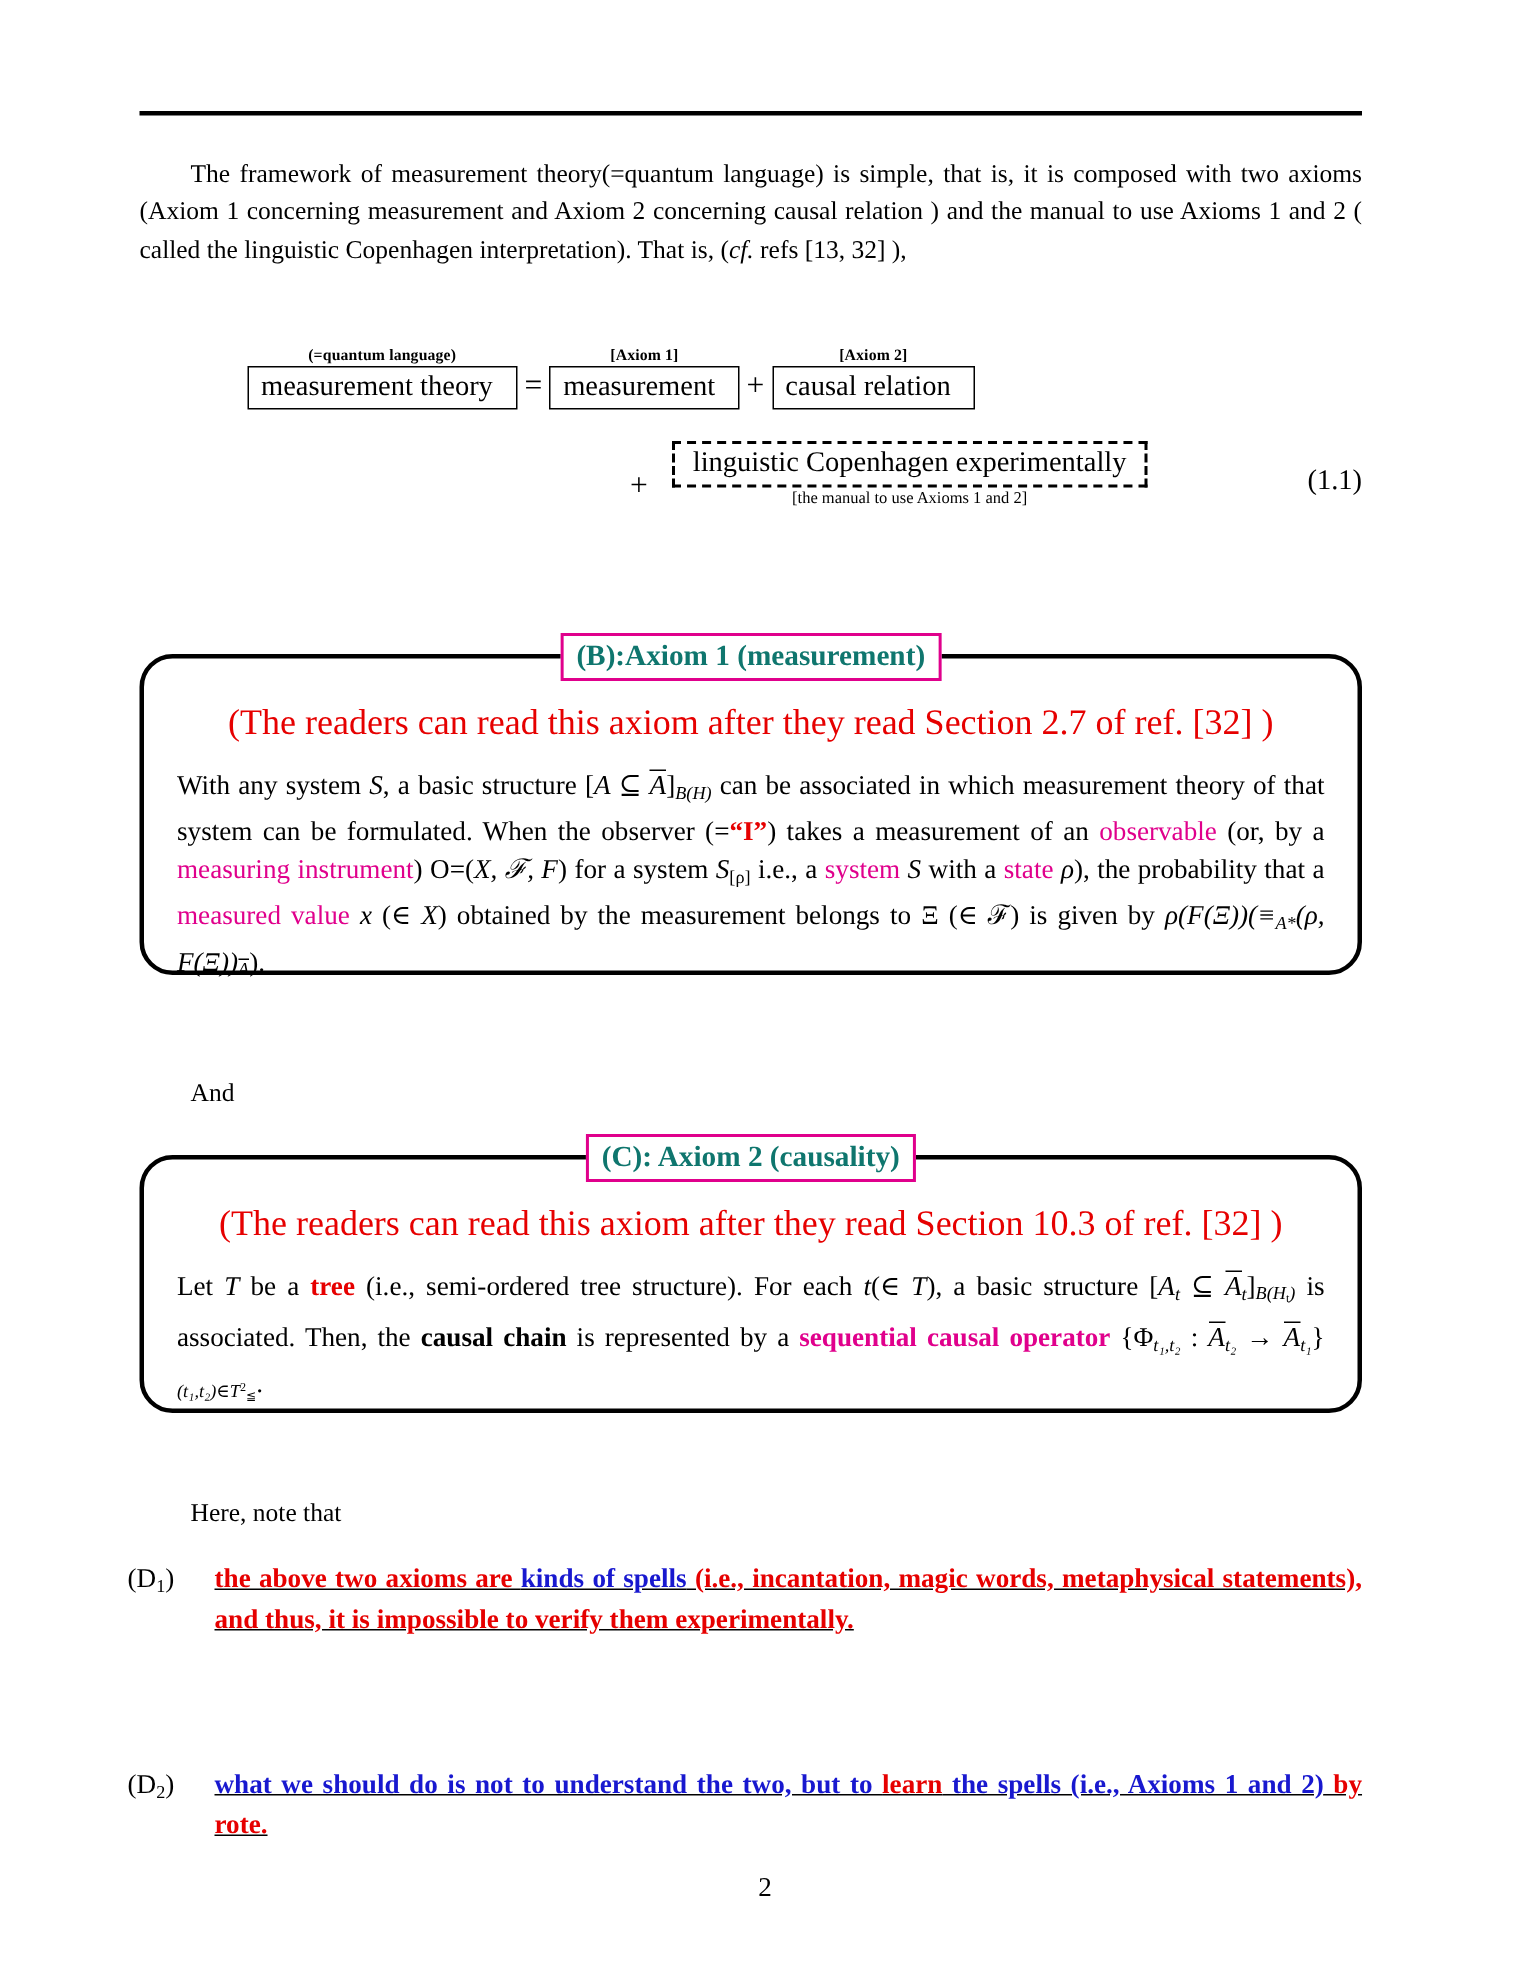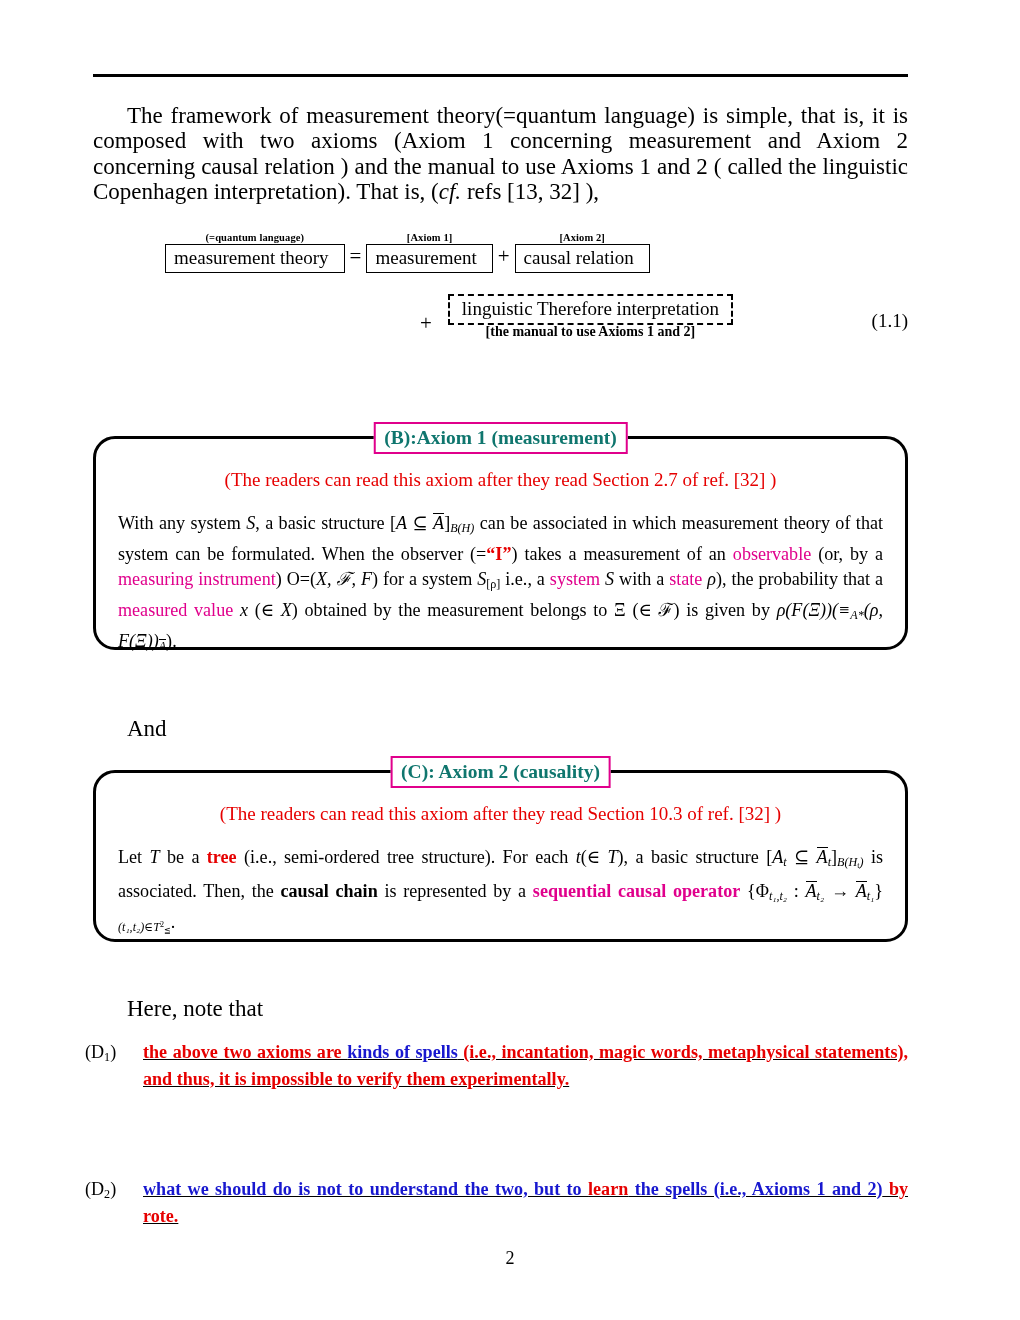--- a/index.html
+++ b/index.html
@@ -34,21 +34,21 @@
 
   .body-col {
     position: absolute;
     left: 93px;
     top: 103px;
     width: 815px;
   }
 
   p.para {
     margin: 0 0 0 0;
-    font-size: 23px;
+    font-size: 17px;
     line-height: 25.4px;
     text-align: justify;
     text-justify: inter-word;
   }
   p.para.indent { text-indent: 34px; }
 
   
   .eq-block {
     position: absolute;
     left: 93px;
@@ -93,22 +93,22 @@
     align-items: flex-start;
   }
   .dashedbox {
     border: 2px dashed #000;
     padding: 2px 12px 3px 12px;
     font-size: 19px;
     line-height: 22px;
     white-space: nowrap;
   }
   .sublbl {
-    font-size: 14px;
-    font-weight: bold;
+    font-size: 11px;
+    font-weight: normal;
     text-align: center;
     line-height: 12px;
     margin-top: 1px;
     white-space: nowrap;
   }
   .eqnum {
     position: absolute;
     right: 0;
     top: 88px;
     font-size: 19px;
@@ -141,21 +141,21 @@
     line-height: 23px;
     padding: 2px 9px 3px 9px;
     white-space: nowrap;
   }
   .axiom-note {
     position: absolute;
     left: 0;
     right: 0;
     text-align: center;
     color: #E60000;
-    font-size: 19px;
+    font-size: 24px;
     white-space: nowrap;
   }
   .axiom-body {
     position: absolute;
     left: 22px;
     right: 22px;
     font-size: 18.1px;
     line-height: 25.4px;
     text-align: justify;
   }
@@ -245,21 +245,21 @@
       </div>
       <div class="eq-op">+</div>
       <div class="eq-unit">
         <div class="lbl">[Axiom 2]</div>
         <div class="boxed">causal relation</div>
       </div>
     </div>
     <div class="eq-row2">
       <div class="eq-op" style="line-height:26px;padding-right:16px;">+</div>
       <div class="eq-unit">
-        <div class="dashedbox">linguistic Therefore interpretation</div>
+        <div class="dashedbox">linguistic Copenhagen experimentally</div>
         <div class="sublbl">[the manual to use Axioms 1 and 2]</div>
       </div>
     </div>
     <div class="eqnum">(1.1)</div>
   </div>
 
 
   <div class="axiom-wrap" style="top:436px; height:214px;">
     <div class="axiom-frame">
       <div class="axiom-title">(B):Axiom 1 (measurement)</div>

